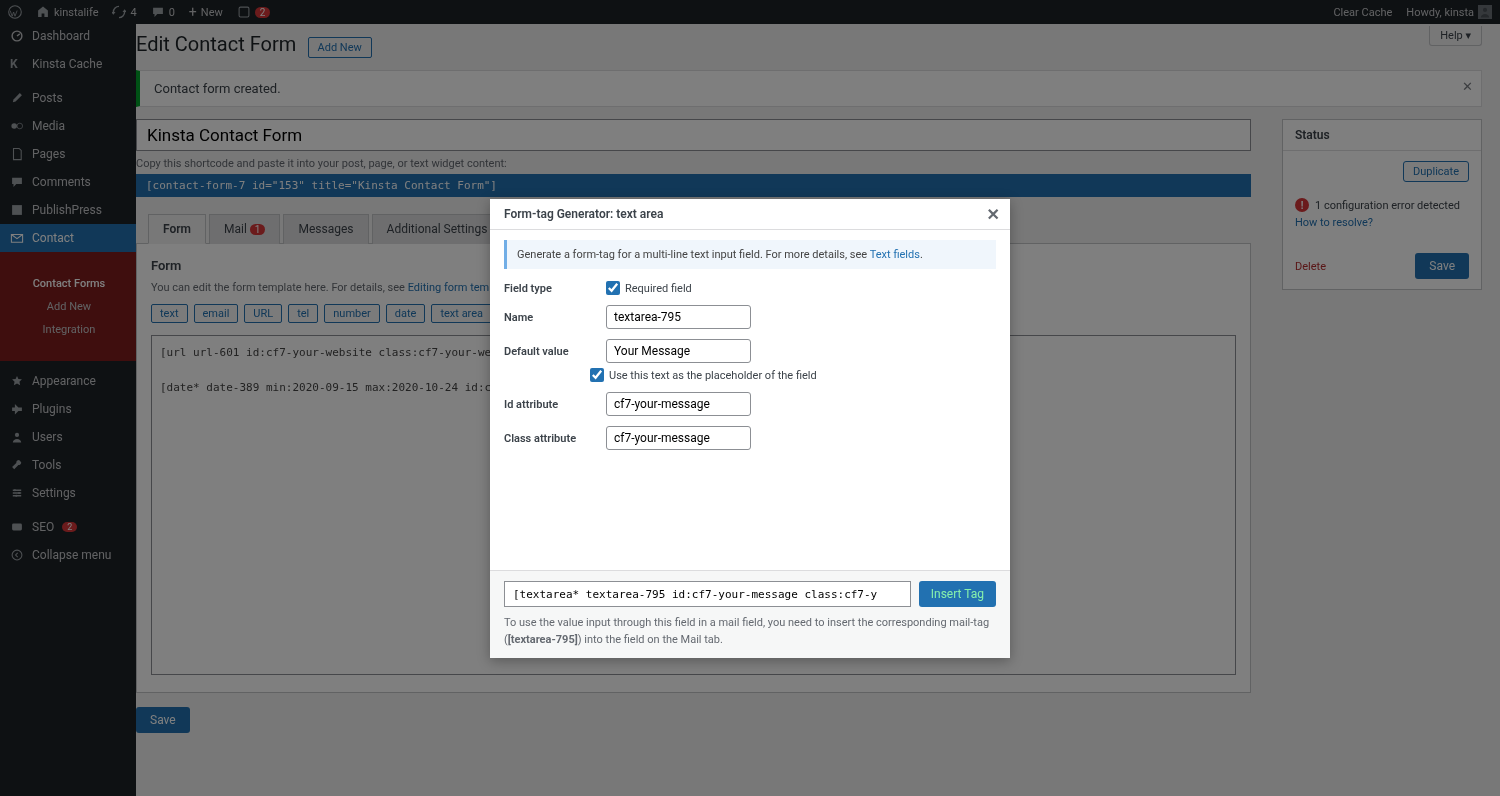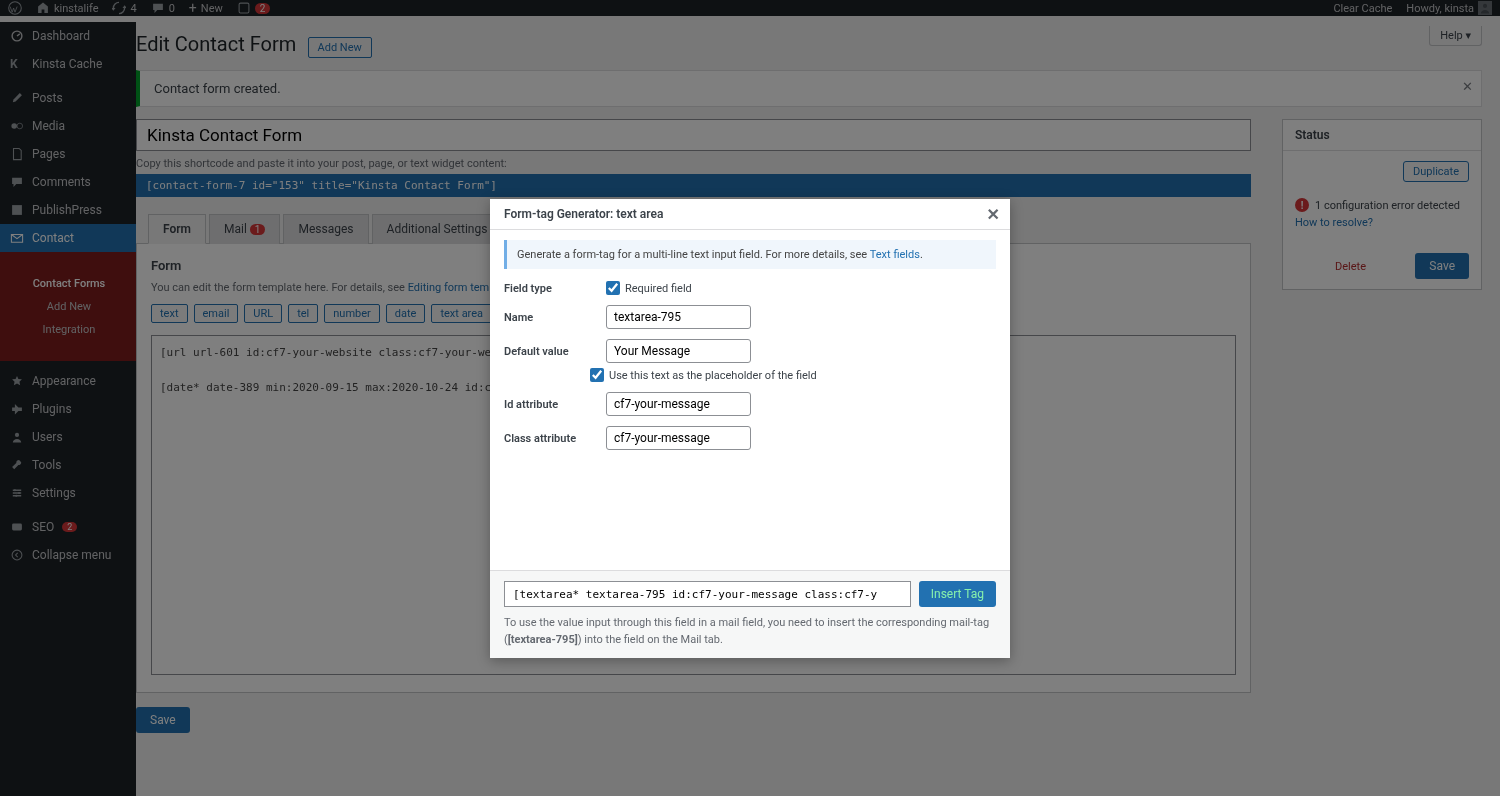--- a/index.html
+++ b/index.html
@@ -1,19 +1,19 @@
 <!DOCTYPE html>
 <html><head>
 <meta charset="utf-8">
 <style>
 * { margin: 0; padding: 0; box-sizing: border-box; font-family: -apple-system, BlinkMacSystemFont, "Segoe UI", Roboto, sans-serif; }
 body { background: #f0f0f1; font-size: 13px; color: #3c434a; width: 1500px; height: 796px; overflow: hidden; position: relative; }
 
 
-.adminbar { height: 16px; background: #1d2327; color: #c3c4c7; display: flex; align-items: center; padding: 0 8px; font-size: 11px; justify-content: space-between; }
+.adminbar { height: 24px; background: #1d2327; color: #c3c4c7; display: flex; align-items: center; padding: 0 8px; font-size: 11px; justify-content: space-between; }
 .adminbar-left, .adminbar-right { display: flex; gap: 14px; align-items: center; }
 .adminbar-item { display: flex; align-items: center; gap: 4px; cursor: pointer; color: #c3c4c7; }
 .adminbar-item svg { width: 14px; height: 14px; fill: #9ca2a7; }
 .badge-red { background: #d63638; color: #fff; border-radius: 9px; padding: 0 5px; font-size: 10px; min-width: 14px; text-align: center; }
 
 
 .sidebar { position: absolute; top: 22px; left: 0; bottom: 0; width: 136px; background: #1d2327; color: #c3c4c7; font-size: 12px; }
 .menu-item { display: flex; align-items: center; gap: 8px; padding: 7px 10px; cursor: pointer; color: #c3c4c7; }
 .menu-item svg, .menu-icon { width: 14px; height: 14px; fill: #9ca2a7; flex-shrink: 0; }
 .menu-item.active { background: #2271b1; color: #fff; position: relative; }
@@ -56,21 +56,21 @@
 
 .save-btn { background: #2271b1; color: #fff; border: none; padding: 6px 14px; font-size: 12px; border-radius: 3px; cursor: pointer; margin-top: 14px; }
 
 .side-box { border: 1px solid #c3c4c7; background: #fff; margin-bottom: 14px; }
 .side-box-head { padding: 8px 12px; font-weight: 600; font-size: 12px; border-bottom: 1px solid #dcdcde; }
 .side-box-body { padding: 10px 12px; font-size: 11px; }
 .dup-btn { float: right; border: 1px solid #2271b1; color: #2271b1; background: #f6f7f7; padding: 3px 9px; font-size: 11px; border-radius: 3px; cursor: pointer; margin-bottom: 16px; }
 .config-err { display: flex; gap: 6px; align-items: center; color: #3c434a; margin-bottom: 4px; clear: both; }
 .err-icon { width: 14px; height: 14px; background: #d63638; border-radius: 50%; color: #fff; font-size: 10px; display: flex; align-items: center; justify-content: center; font-weight: bold; }
 .actions-row { display: flex; justify-content: space-between; align-items: center; margin-top: 24px; }
-.delete-link { color: #b32d2e; cursor: pointer; margin-left: 40px; }
+.delete-link { color: #b32d2e; cursor: pointer; }
 .help-list { list-style: decimal; padding-left: 18px; margin-top: 8px; }
 .help-list li { margin-bottom: 4px; }
 
 
 .modal-overlay { position: absolute; top: 0; left: 0; width: 100%; height: 100%; background: rgba(0,0,0,0.5); z-index: 100; }
 .modal { position: absolute; top: 199px; left: 50%; transform: translateX(-50%); width: 520px; background: #fff; border-radius: 0; box-shadow: 0 3px 12px rgba(0,0,0,0.3); z-index: 101; }
 .modal-head { padding: 8px 14px; font-size: 12px; font-weight: 600; border-bottom: 1px solid #dcdcde; position: relative; }
 .modal-close { position: absolute; right: 10px; top: 6px; cursor: pointer; font-size: 16px; color: #646970; }
 .modal-body { padding: 10px 14px; }
 .modal-info { border-left: 3px solid #72aee6; background: #f0f6fc; padding: 8px 10px; font-size: 11px; margin-bottom: 12px; color: #444; }

